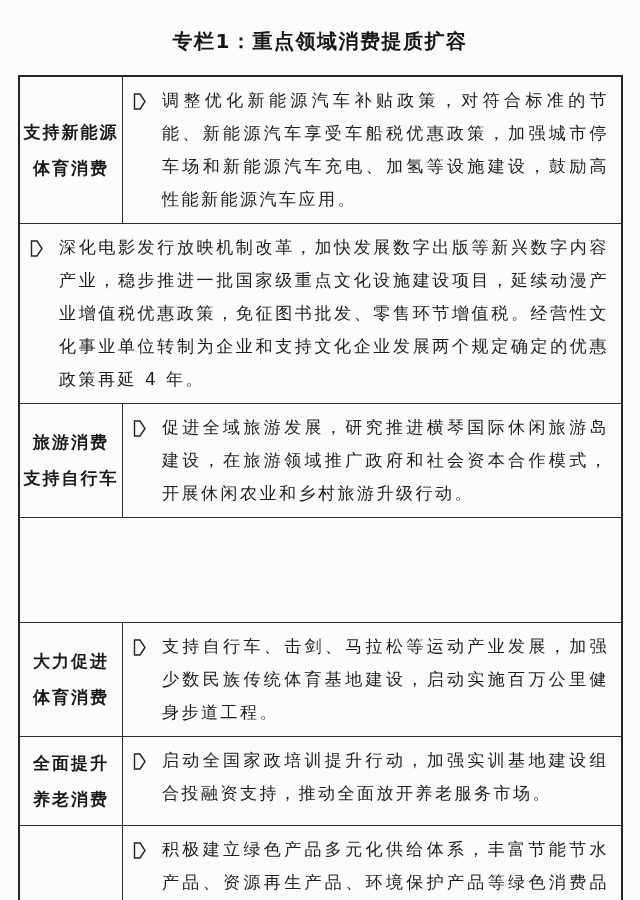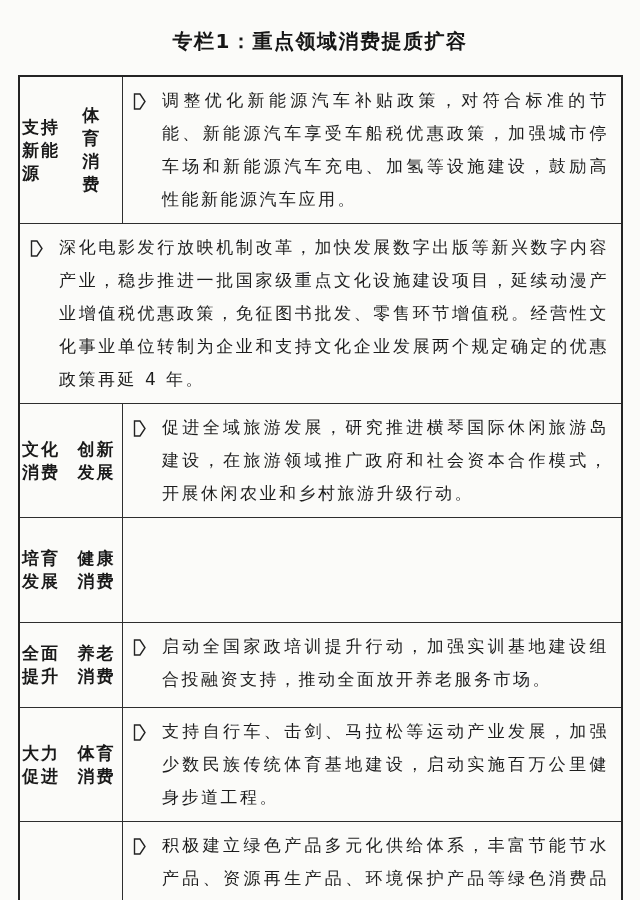--- a/index.html
+++ b/index.html
@@ -49,21 +49,21 @@
   .t-row:nth-child(3) { min-height: 105px; }
   .t-row:nth-child(4) { min-height: 105px; }
   .t-row:nth-child(5) { min-height: 85px; }
   .t-row:nth-child(6) { min-height: 89px; }
   .t-row:nth-child(7) { min-height: 142px; }
   .cat-cell {
     flex: 0 0 103px;
     box-sizing: border-box;
     border-right: 1px solid #2e2e2e;
     display: flex;
-    flex-direction: row;
+    flex-direction: column;
     justify-content: center;
     align-items: center;
     gap: 13px;
     font-size: 17px;
     font-weight: bold;
     letter-spacing: 2px;
     color: #191919;
     padding: 6px 2px;
   }
   .content-cell {
@@ -125,39 +125,52 @@
               <polygon points="2.5,2 8,2 13,9.5 8,17 2.5,17" fill="none" stroke="#232323" stroke-width="1.4"></polygon>
             </svg>
         </span>
         <div class="content-text">深化电影发行放映机制改革，加快发展数字出版等新兴数字内容产业，稳步推进一批国家级重点文化设施建设项目，延续动漫产业增值税优惠政策，免征图书批发、零售环节增值税。经营性文化事业单位转制为企业和支持文化企业发展两个规定确定的优惠政策再延 4 年。</div>
       </div>
     </div>
   </div>
 
   <div class="t-row">
     <div class="cat-cell">
-      <div>文化消费</div>
-      <div>创新发展</div>
+      <div>旅游消费</div>
+      <div>支持自行车</div>
     </div>
     <div class="content-cell">
       <div class="content-inner">
         <span class="bullet">
           <svg width="15" height="19" viewBox="0 0 15 19">
               <polygon points="2.5,2 8,2 13,9.5 8,17 2.5,17" fill="none" stroke="#232323" stroke-width="1.4"></polygon>
             </svg>
         </span>
         <div class="content-text">促进全域旅游发展，研究推进横琴国际休闲旅游岛建设，在旅游领域推广政府和社会资本合作模式，开展休闲农业和乡村旅游升级行动。</div>
       </div>
     </div>
   </div>
 
   <div class="t-row">
-    <div class="cat-cell">
-      <div>培育发展</div>
-      <div>健康消费</div>
+  </div>
+
+  <div class="t-row">
+    <div class="cat-cell">
+      <div>大力促进</div>
+      <div>体育消费</div>
+    </div>
+    <div class="content-cell">
+      <div class="content-inner">
+        <span class="bullet">
+          <svg width="15" height="19" viewBox="0 0 15 19">
+              <polygon points="2.5,2 8,2 13,9.5 8,17 2.5,17" fill="none" stroke="#232323" stroke-width="1.4"></polygon>
+            </svg>
+        </span>
+        <div class="content-text">支持自行车、击剑、马拉松等运动产业发展，加强少数民族传统体育基地建设，启动实施百万公里健身步道工程。</div>
+      </div>
     </div>
   </div>
 
   <div class="t-row">
     <div class="cat-cell">
       <div>全面提升</div>
       <div>养老消费</div>
     </div>
     <div class="content-cell">
       <div class="content-inner">
@@ -166,37 +179,20 @@
               <polygon points="2.5,2 8,2 13,9.5 8,17 2.5,17" fill="none" stroke="#232323" stroke-width="1.4"></polygon>
             </svg>
         </span>
         <div class="content-text">启动全国家政培训提升行动，加强实训基地建设组合投融资支持，推动全面放开养老服务市场。</div>
       </div>
     </div>
   </div>
 
   <div class="t-row">
     <div class="cat-cell">
-      <div>大力促进</div>
-      <div>体育消费</div>
-    </div>
-    <div class="content-cell">
-      <div class="content-inner">
-        <span class="bullet">
-          <svg width="15" height="19" viewBox="0 0 15 19">
-              <polygon points="2.5,2 8,2 13,9.5 8,17 2.5,17" fill="none" stroke="#232323" stroke-width="1.4"></polygon>
-            </svg>
-        </span>
-        <div class="content-text">支持自行车、击剑、马拉松等运动产业发展，加强少数民族传统体育基地建设，启动实施百万公里健身步道工程。</div>
-      </div>
-    </div>
-  </div>
-
-  <div class="t-row">
-    <div class="cat-cell">
       
       
     </div>
     <div class="content-cell">
       <div class="content-inner">
         <span class="bullet">
           <svg width="15" height="19" viewBox="0 0 15 19">
               <polygon points="2.5,2 8,2 13,9.5 8,17 2.5,17" fill="none" stroke="#232323" stroke-width="1.4"></polygon>
             </svg>
         </span>

